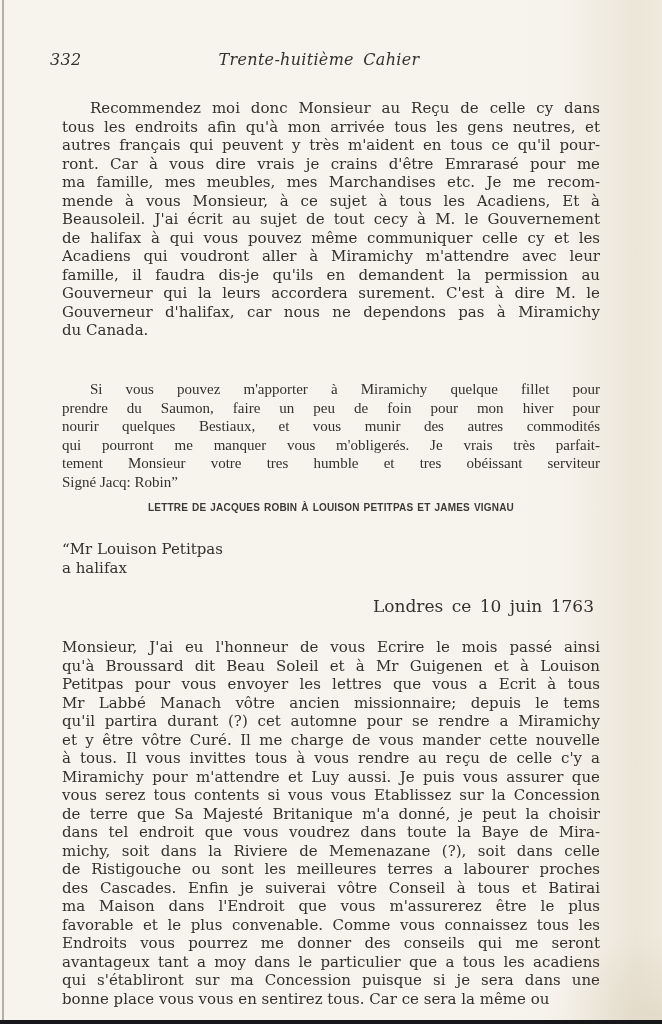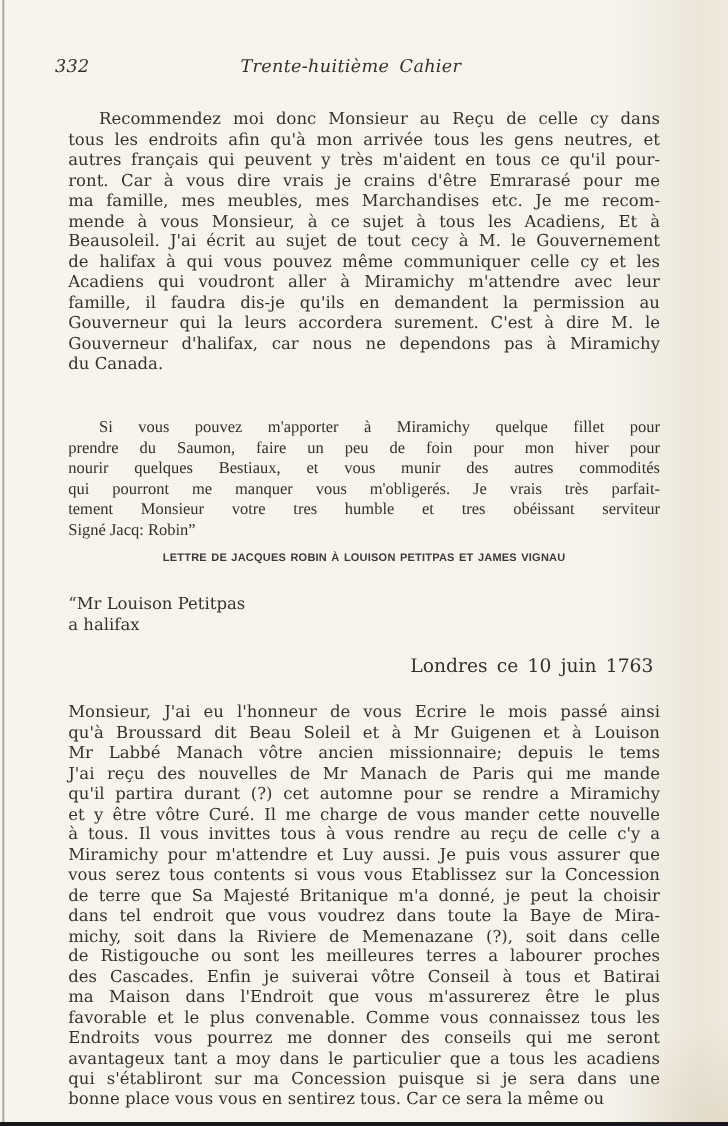--- a/index.html
+++ b/index.html
@@ -103,22 +103,22 @@
   <div class="address">
     <div class="tline last">“Mr Louison Petitpas</div>
     <div class="tline last">a halifax</div>
   </div>
 
   <div class="dateline">Londres ce 10 juin 1763</div>
 
   <div class="para para-3">
       <div class="tline">Monsieur, J'ai eu l'honneur de vous Ecrire le mois passé ainsi</div>
       <div class="tline">qu'à Broussard dit Beau Soleil et à Mr Guigenen et à Louison</div>
+      <div class="tline">Petitpas pour vous envoyer les lettres que vous a Ecrit à tous</div>
       <div class="tline">Mr Labbé Manach vôtre ancien missionnaire; depuis le tems</div>
-      <div class="tline">J'ai reçu des nouvelles de Mr Manach de Paris qui me mande</div>
       <div class="tline">qu'il partira durant (?) cet automne pour se rendre a Miramichy</div>
       <div class="tline">et y être vôtre Curé. Il me charge de vous mander cette nouvelle</div>
       <div class="tline">à tous. Il vous invittes tous à vous rendre au reçu de celle c'y a</div>
       <div class="tline">Miramichy pour m'attendre et Luy aussi. Je puis vous assurer que</div>
       <div class="tline">vous serez tous contents si vous vous Etablissez sur la Concession</div>
       <div class="tline">de terre que Sa Majesté Britanique m'a donné, je peut la choisir</div>
       <div class="tline">dans tel endroit que vous voudrez dans toute la Baye de Mira-</div>
       <div class="tline">michy, soit dans la Riviere de Memenazane (?), soit dans celle</div>
       <div class="tline">de Ristigouche ou sont les meilleures terres a labourer proches</div>
       <div class="tline">des Cascades. Enfin je suiverai vôtre Conseil à tous et Batirai</div>

